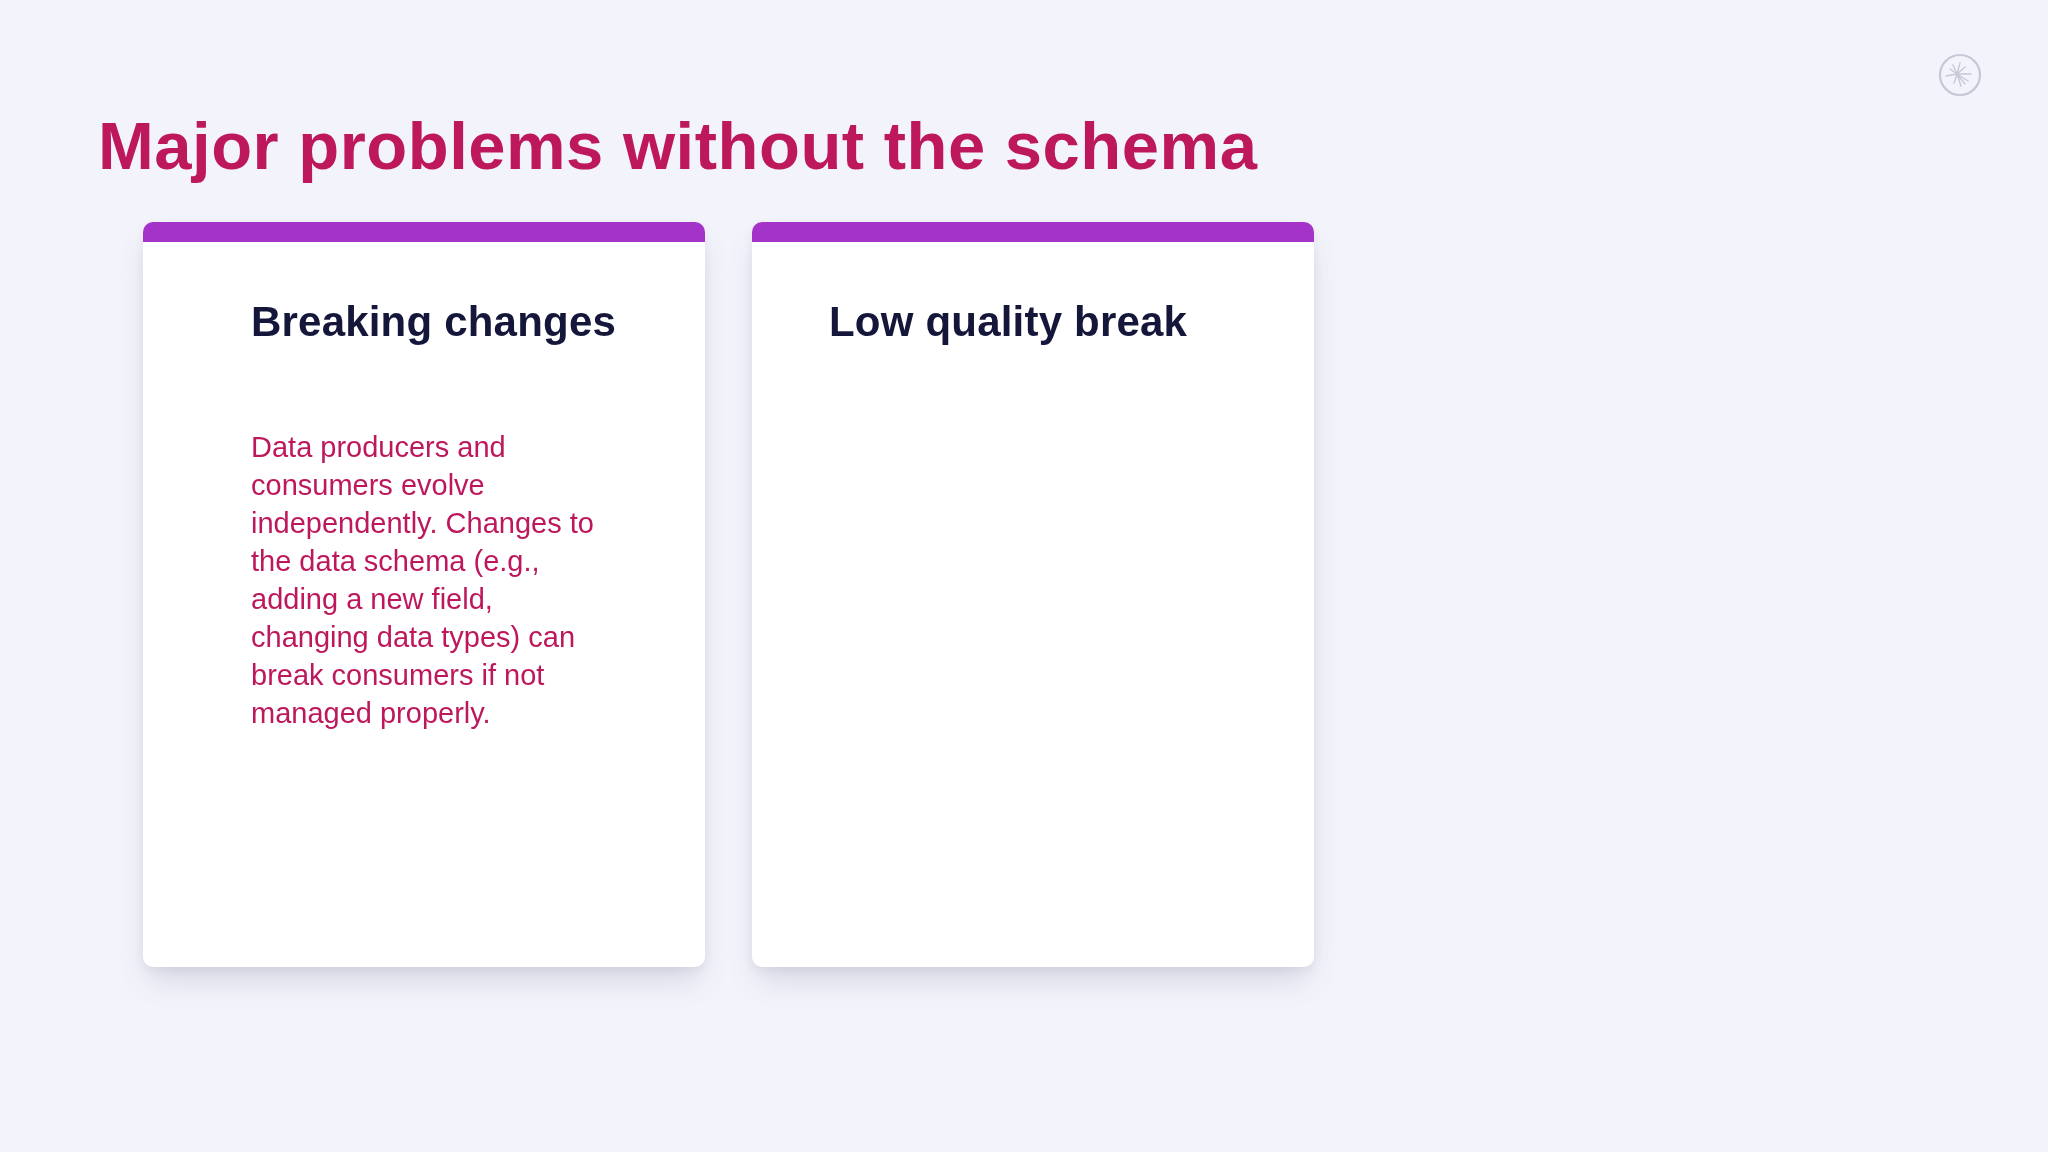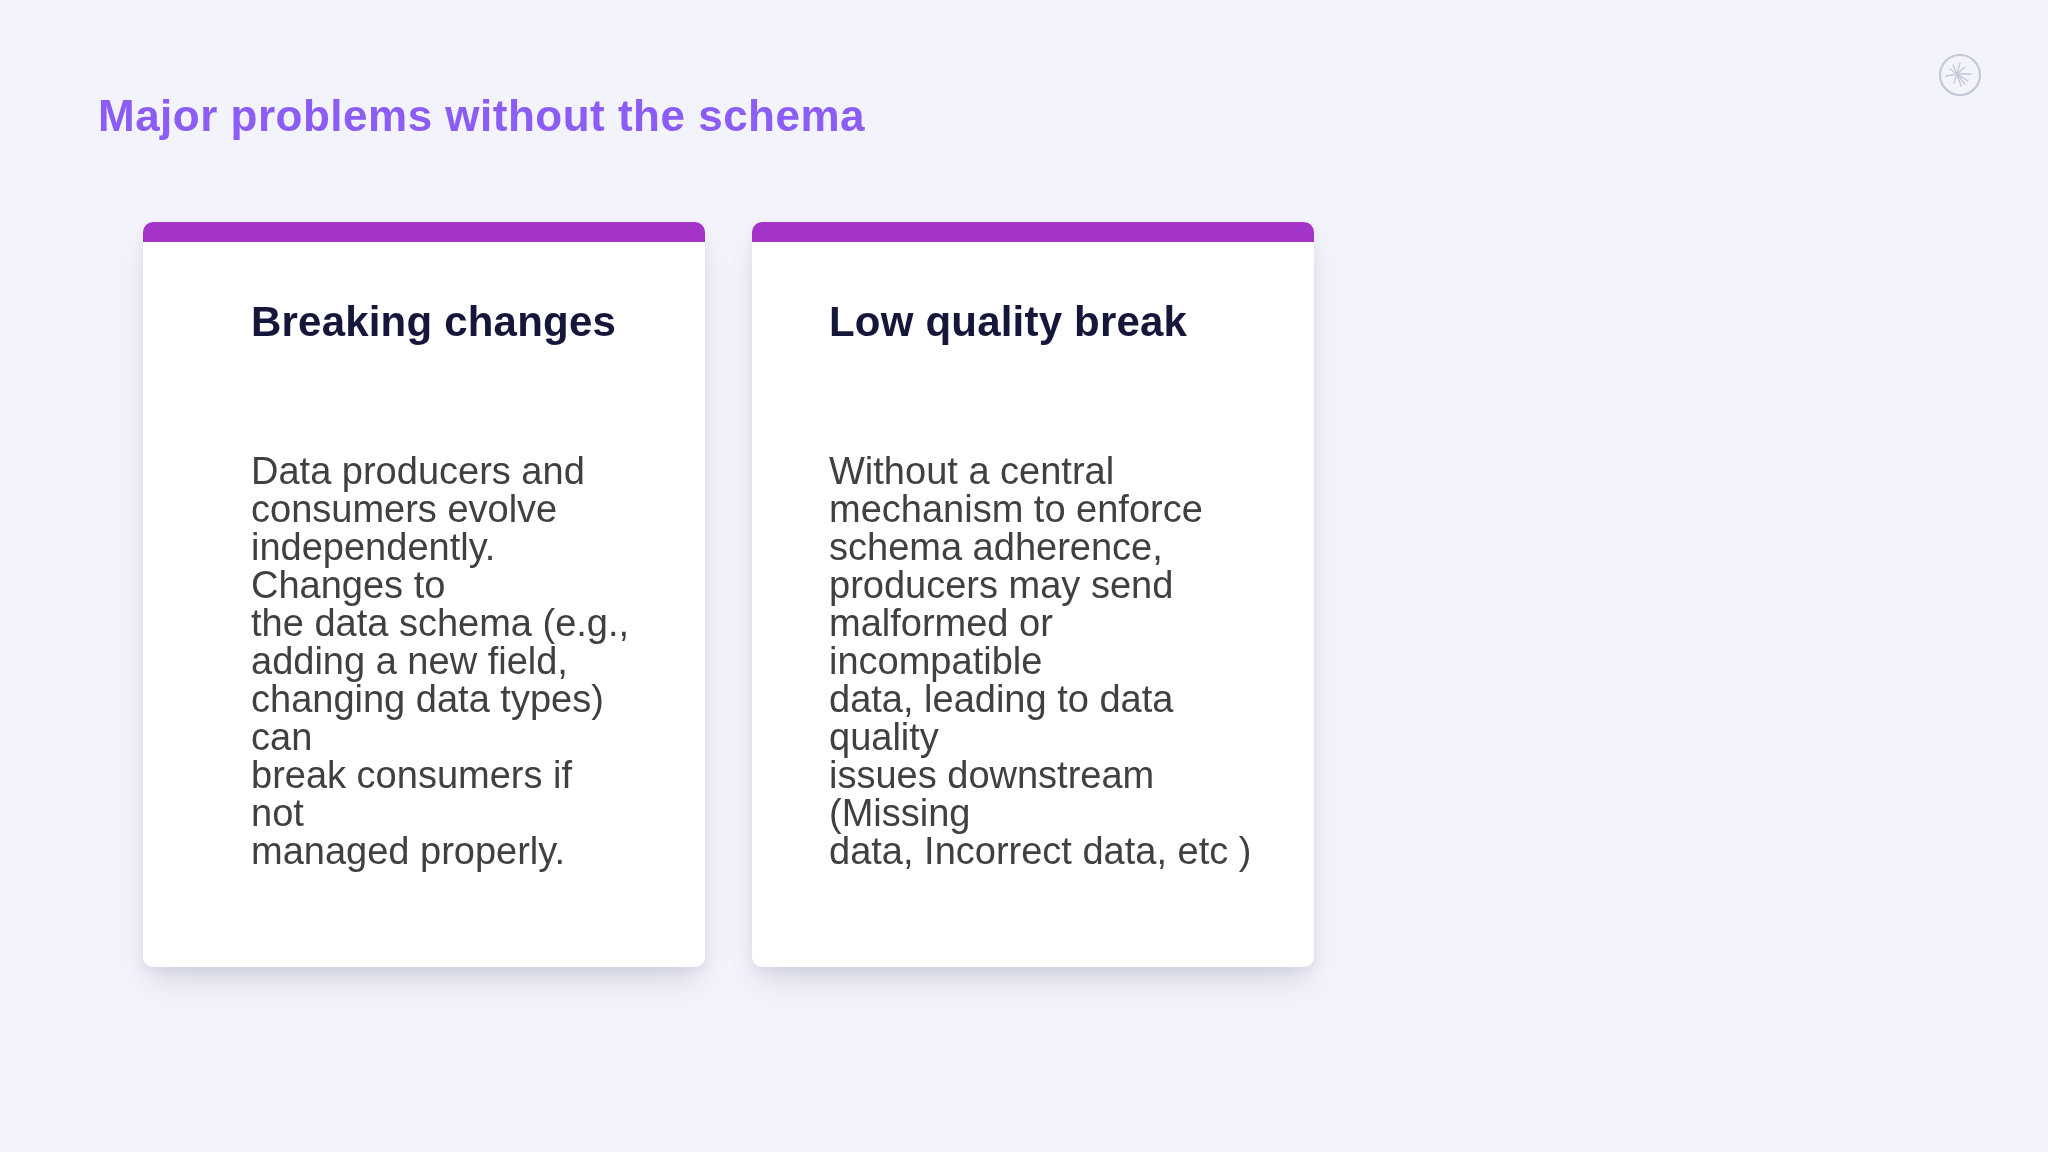--- a/index.html
+++ b/index.html
@@ -16,24 +16,24 @@
   }
   .slide {
     position: relative;
     width: 2048px;
     height: 1152px;
   }
   .slide-title {
     position: absolute;
     left: 98px;
     top: 62px;
-    font-size: 44px;
+    font-size: 67px;
     font-weight: 700;
     letter-spacing: 0.5px;
-    color: #8b5cf6;
+    color: #be185d;
   }
   .corner-logo {
     position: absolute;
     left: 1938px;
     top: 53px;
     width: 44px;
     height: 44px;
   }
   .cards-row {
     position: absolute;
@@ -64,24 +64,24 @@
     padding-right: 70px;
   }
   .card-heading {
     margin-top: 56px;
     font-size: 42px;
     font-weight: 700;
     color: #15173A;
     letter-spacing: 0.2px;
   }
   .card-body {
-    margin-top: 106px;
-    font-size: 38px;
+    margin-top: 82px;
+    font-size: 29px;
     line-height: 38px;
-    color: #404040;
+    color: #be185d;
     white-space: pre-line;
   }
   .card.tight-lines .card-body {
     line-height: 35px;
   }
 </style>
 </head>
 <body>
 
 <div class="slide">
@@ -120,26 +120,18 @@
 changing data types) can
 break consumers if not
 managed properly.</div>
       </div>
     </div>
 
     <div class="card">
       <div class="card-accent-bar"></div>
       <div class="card-content">
         <div class="card-heading">Low quality break</div>
-        <div class="card-body">Without a central
-mechanism to enforce
-schema adherence,
-producers may send
-malformed or incompatible
-data, leading to data quality
-issues downstream (Missing
-data, Incorrect data, etc )</div>
       </div>
     </div>
 
 
   </div>
 </div>
 
 </body></html>

